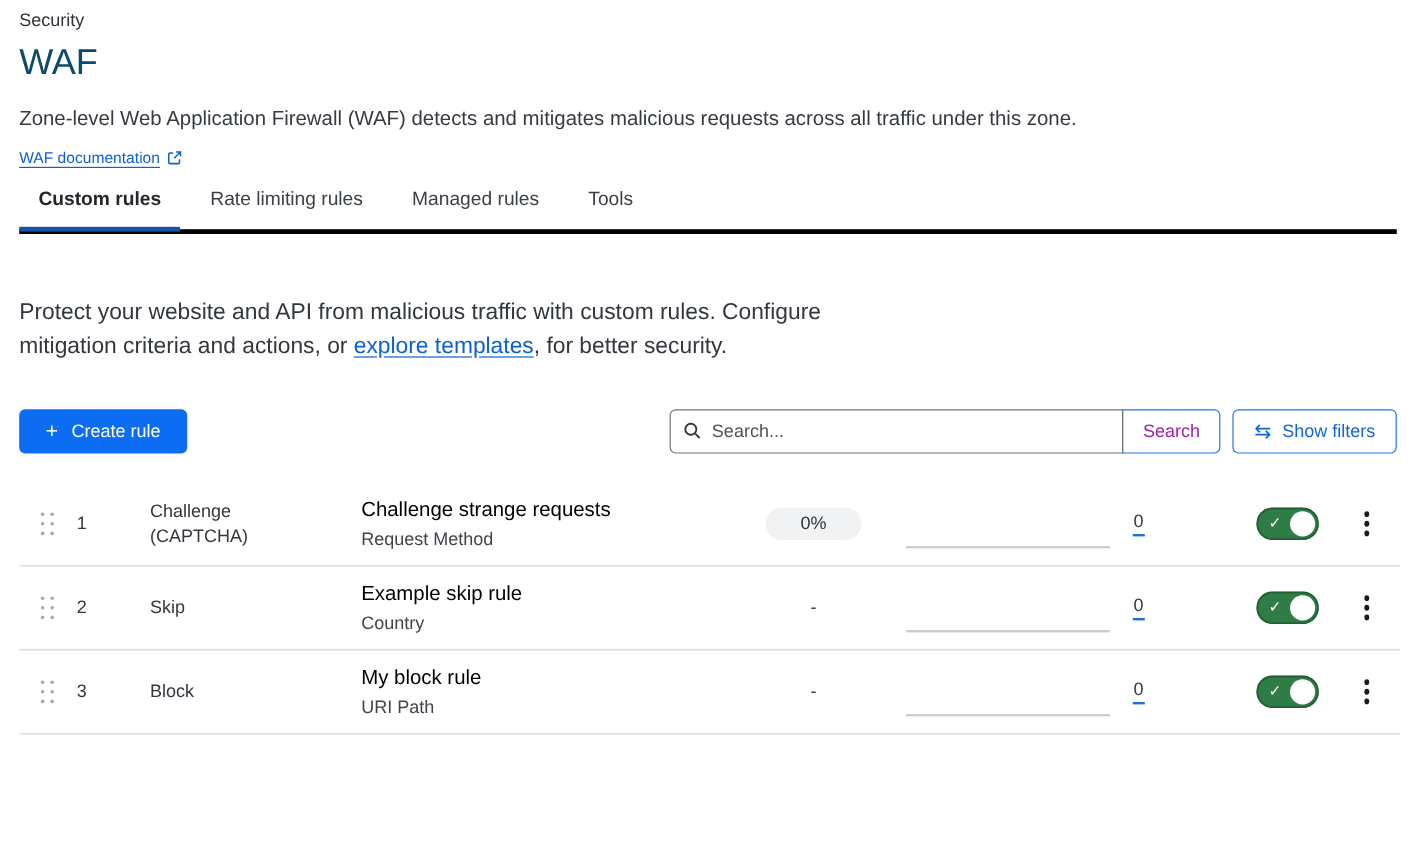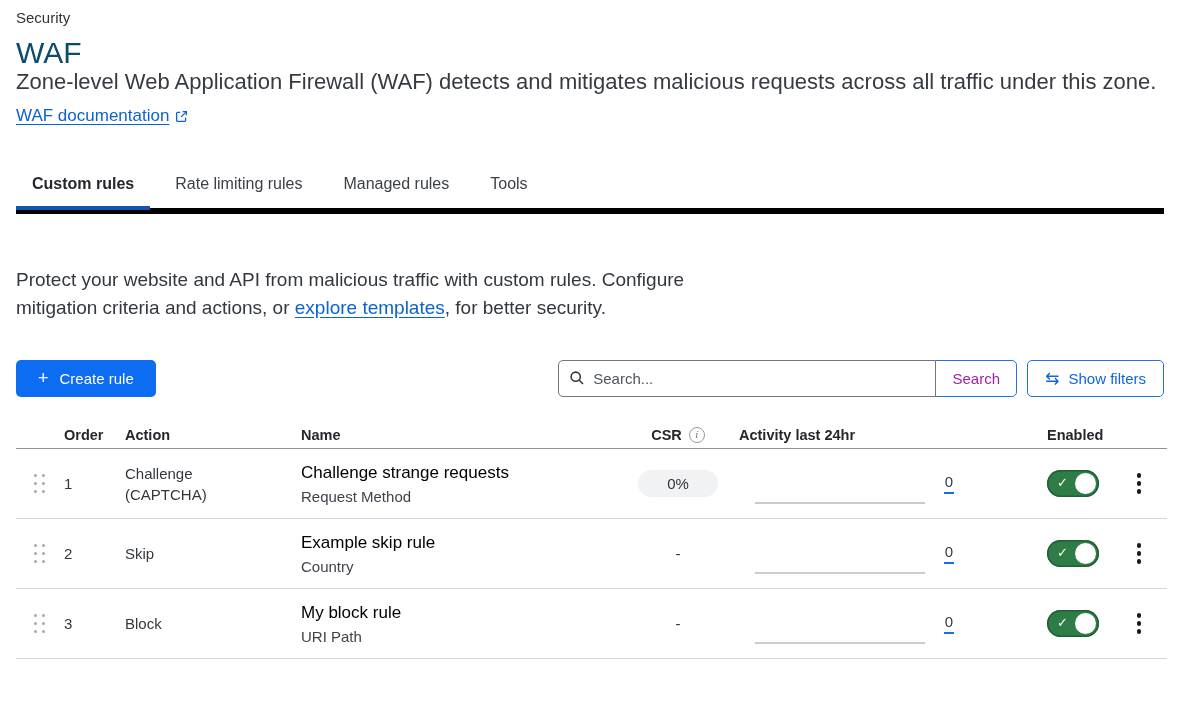--- a/index.html
+++ b/index.html
@@ -7,28 +7,28 @@
   body {
     width:1177px; height:707px; overflow:hidden;
     font-family:"Liberation Sans","DejaVu Sans",sans-serif;
     color:#33383f;
   }
   .page { padding:8px 13px 0 16px; width:1177px; }
 
   
   .eyebrow { font-size:15px; line-height:20px; color:#2f343a; }
   .page-title { font-size:30px; line-height:36px; font-weight:400; color:#0c4a6e; margin:7px 0 0 0; }
-  .page-desc { font-size:22px; line-height:22px; color:#363b42; }
+  .page-desc { font-size:17px; line-height:22px; color:#363b42; margin-top:17px; }
   .doc-link-row { margin-top:13px; }
   .link { color:#0d62d3; text-decoration:underline; text-underline-offset:3px; cursor:pointer; }
-  .doc-link { font-size:17px; display:inline-flex; align-items:center; gap:6px; }
+  .doc-link { font-size:13px; display:inline-flex; align-items:center; gap:6px; }
   .ext-icon svg { display:block; }
 
   
-  .tabs { margin-top:49px; display:flex; gap:9px; border-bottom:6px solid #000000; }
+  .tabs { margin-top:17px; display:flex; gap:9px; border-bottom:4px solid #000000; }
   .tab { font-size:16px; color:#3c4147; padding:0 16px 13px 16px; cursor:pointer;
          border-bottom:4px solid transparent; margin-bottom:-2px; }
   .tab.active { font-weight:700; color:#24282c; border-bottom-color:#1454ab; }
 
   
   .intro { margin-top:52px; font-size:19px; line-height:28px; color:#33383f; max-width:745px; }
   .usage { margin-top:37px; font-size:16.5px; color:#33383f; }
   .usage b { color:#24282c; }
 
   
@@ -159,34 +159,20 @@
       </span>
       <button class="btn-search">Search</button>
     </div>
     <button class="btn-filters">
       <span class="swap-icon">⇆</span>
       <span>Show filters</span>
     </button>
   </div>
 
   <div class="rules-table">
-    <div class="grid-row thead">
-      <div></div>
-      <div>Order</div>
-      <div>Action</div>
-      <div>Name</div>
-      <div class="th-csr">
-        <span>CSR</span>
-        <span class="info-icon">i</span>
-      </div>
-      <div>Activity last 24hr</div>
-      <div></div>
-      <div>Enabled</div>
-      <div></div>
-    </div>
     <div>
   <div class="grid-row trow">
     <div>
       <div class="drag-handle">
         <i></i>
               <i></i>
               <i></i>
               <i></i>
               <i></i>
               <i></i>

